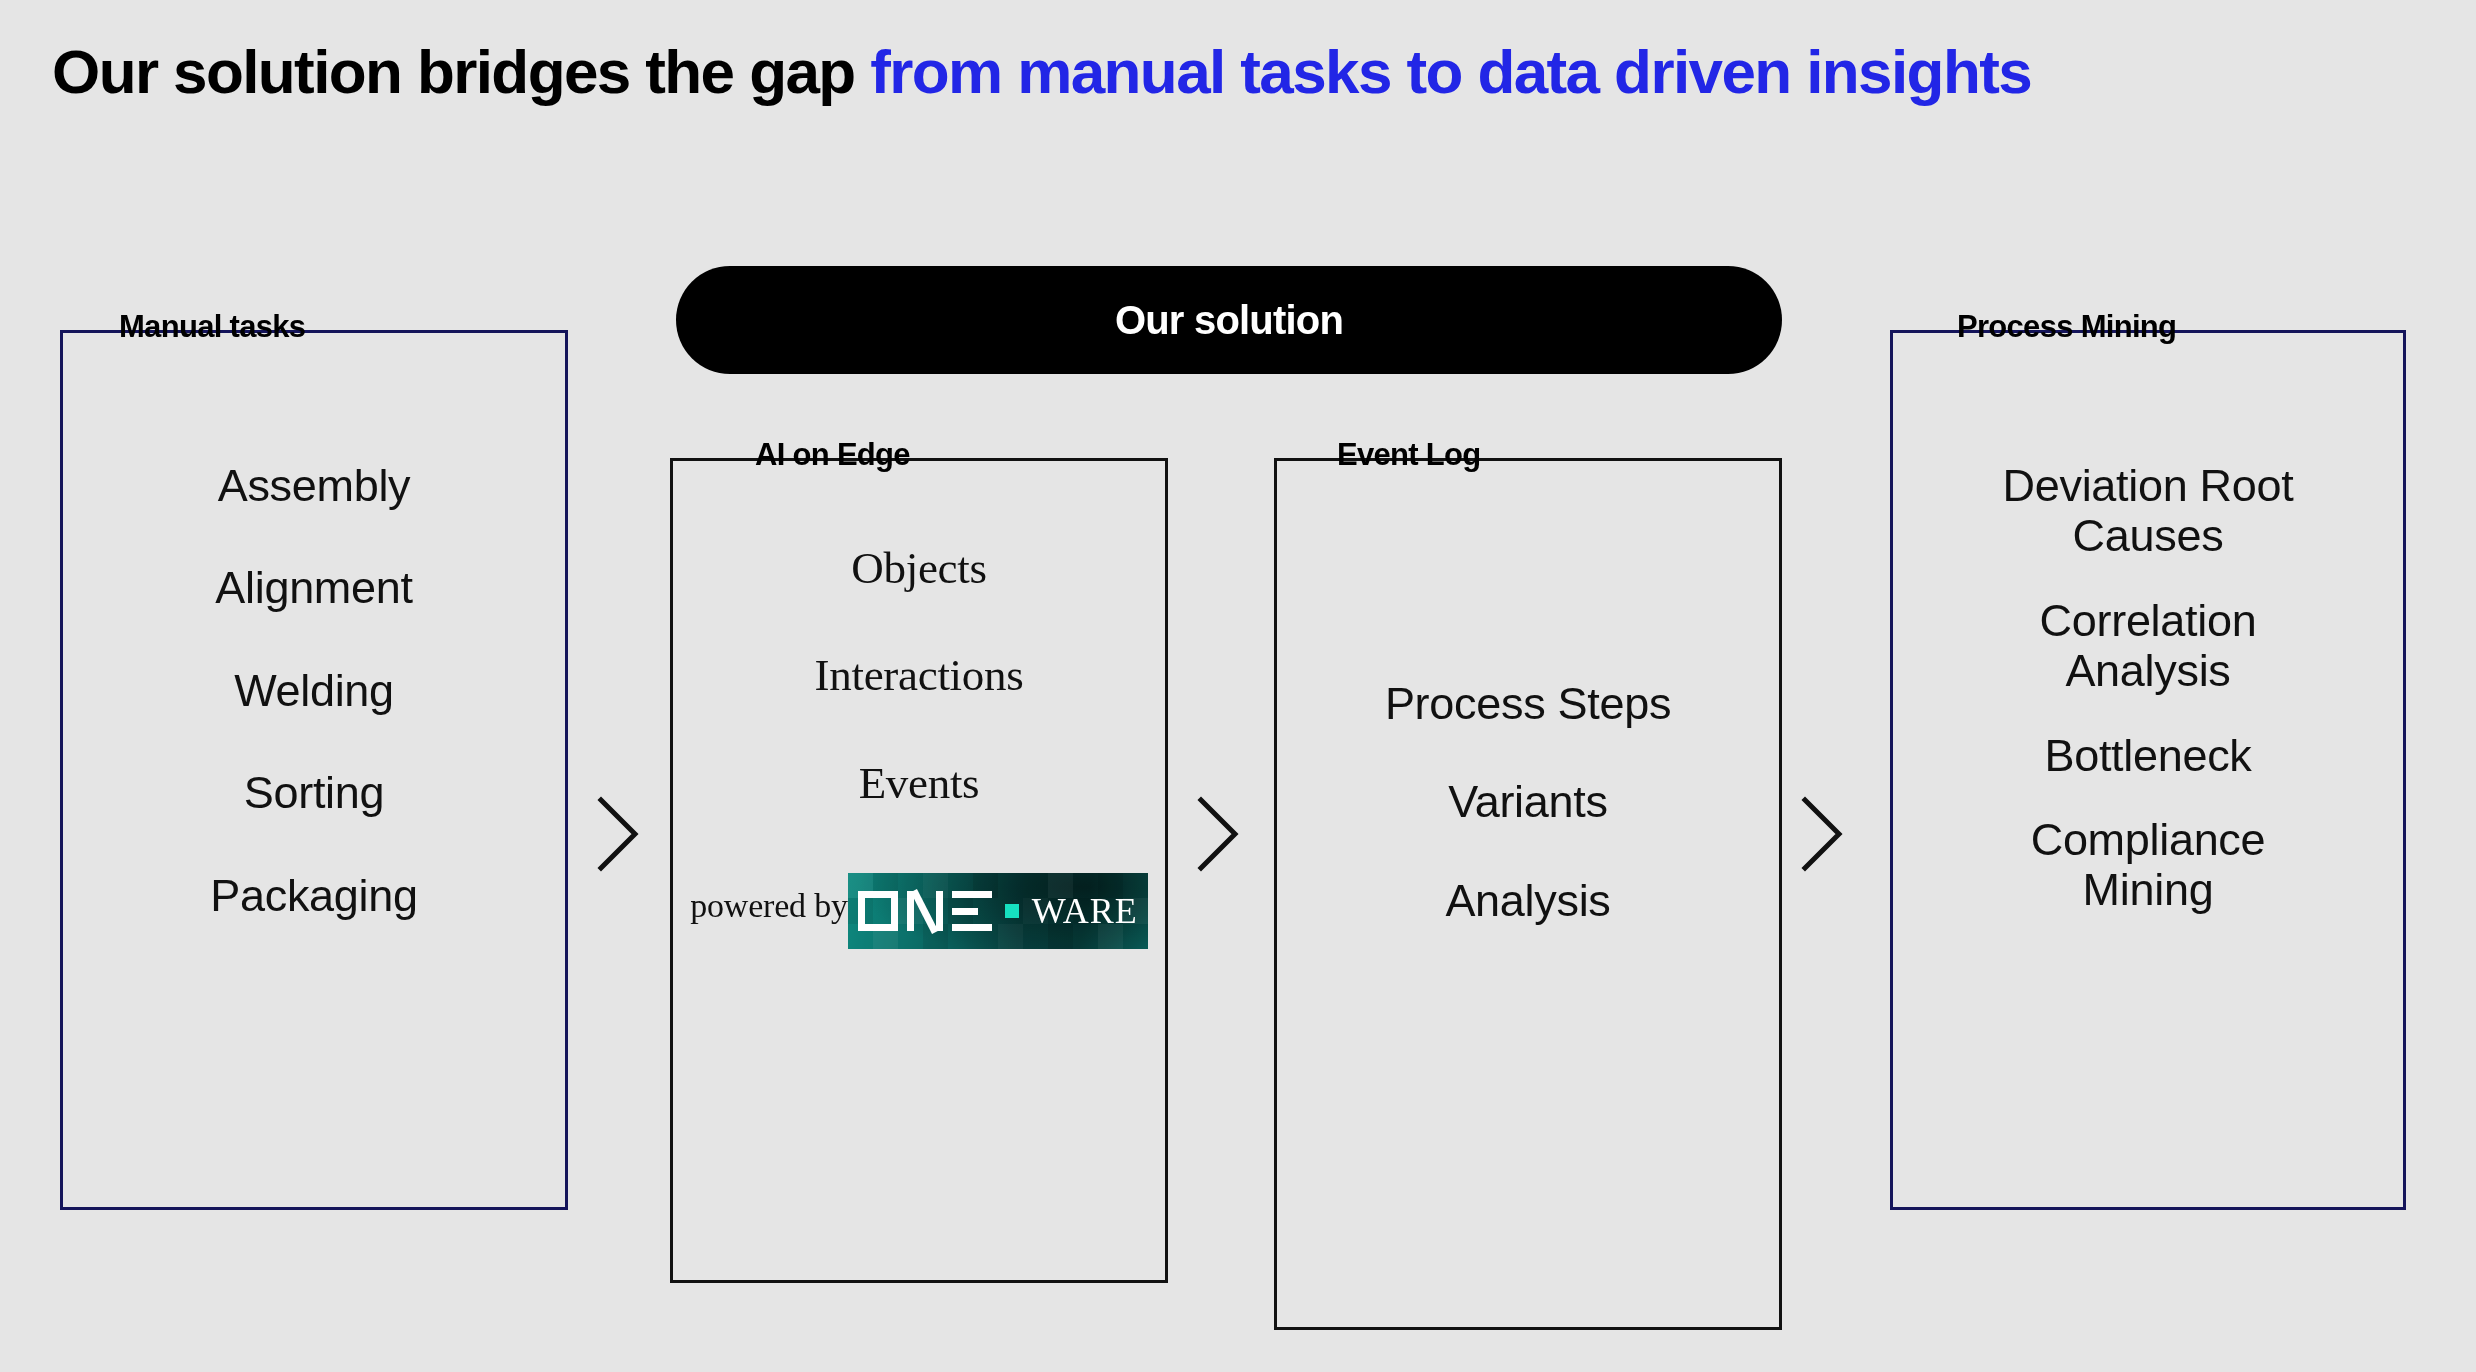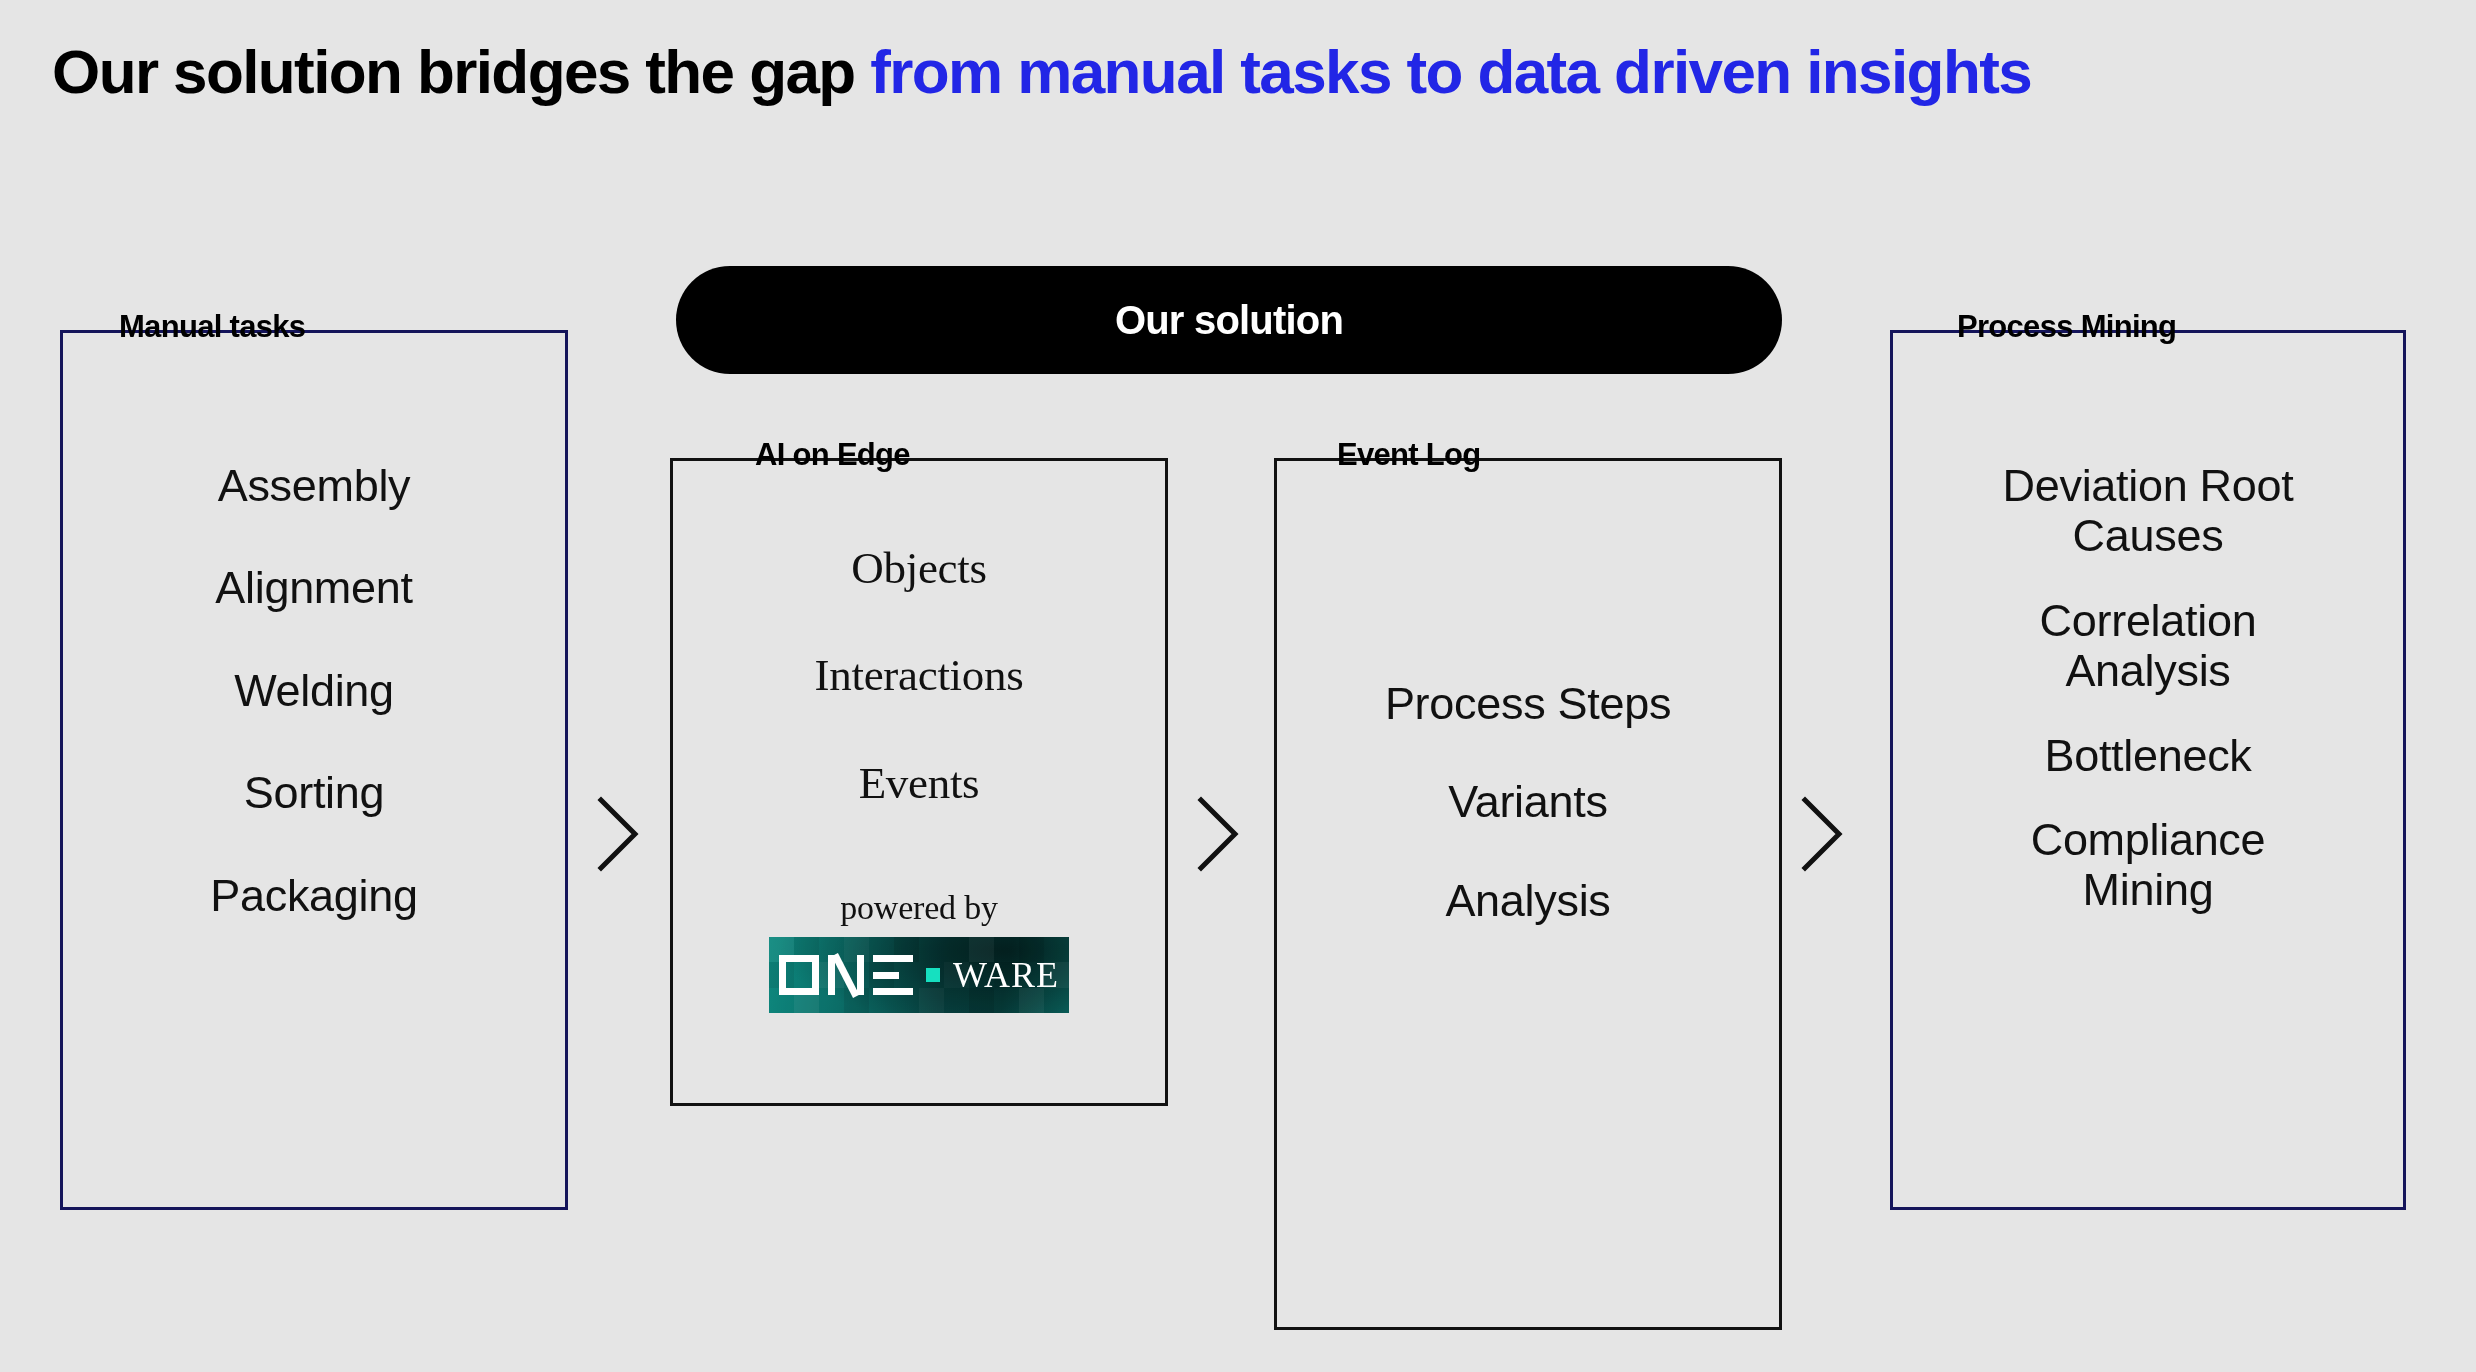--- a/index.html
+++ b/index.html
@@ -203,30 +203,30 @@
       <div class="item">Packaging</div>
     </div>
   </div>
 
   <div class="chevron" style="left:596px; top:796px;">
     <svg viewBox="0 0 44 76" fill="none" xmlns="http://www.w3.org/2000/svg">
       <path d="M5 4 L39 38 L5 72" stroke="#111111" stroke-width="5" stroke-linecap="square"></path>
     </svg>
   </div>
 
-  <div class="panel black" style="left:670px; top:458px; width:498px; height:648px;">
+  <div class="panel black" style="left:670px; top:458px; width:498px; height:825px;">
     <div class="panel-top left" style="width:38px;"></div>
     <div class="panel-top right" style="width:290px;"></div>
     <div class="panel-label" style="left:82px;">AI on Edge</div>
     <div class="panel-body" style="top:82px; gap:57px;font-family:Liberation Serif, serif;">
       <div class="item">Objects</div>
       <div class="item">Interactions</div>
       <div class="item">Events</div>
 
-      <div style="display:flex;flex-direction:column;align-items:center;margin-top:24px;">
+      <div style="display:flex;flex-direction:row;align-items:center;margin-top:8px;">
         <div class="powered">powered by</div>
 
         <div class="logo">
           <div class="grad"></div>
           <div class="mosaic">
             <i style="left:0px;top:0px;width:25px;height:25px;background:rgba(255,255,255,.05)"></i>
             <i style="left:25px;top:0px;width:25px;height:25px;background:rgba(0,0,0,.06)"></i>
             <i style="left:75px;top:0px;width:25px;height:25px;background:rgba(255,255,255,.04)"></i>
             <i style="left:125px;top:0px;width:25px;height:25px;background:rgba(0,0,0,.10)"></i>
             <i style="left:200px;top:0px;width:25px;height:25px;background:rgba(255,255,255,.05)"></i>

